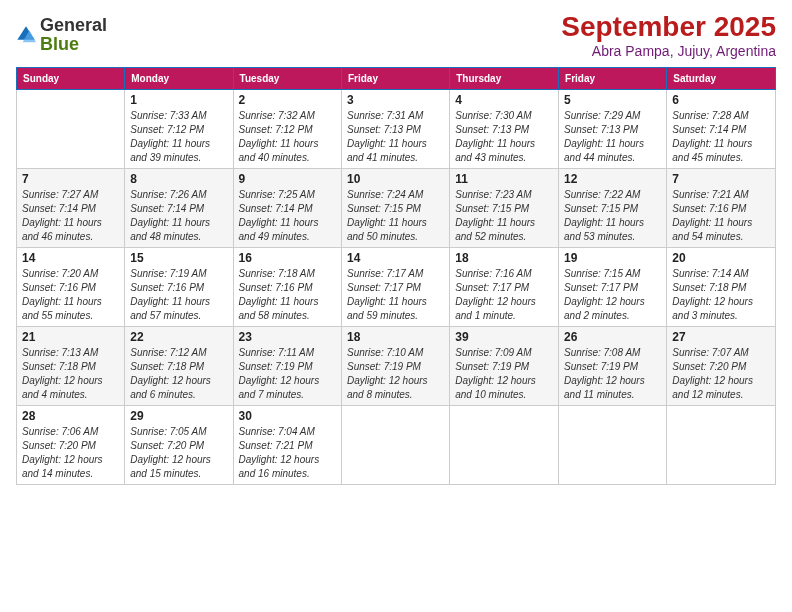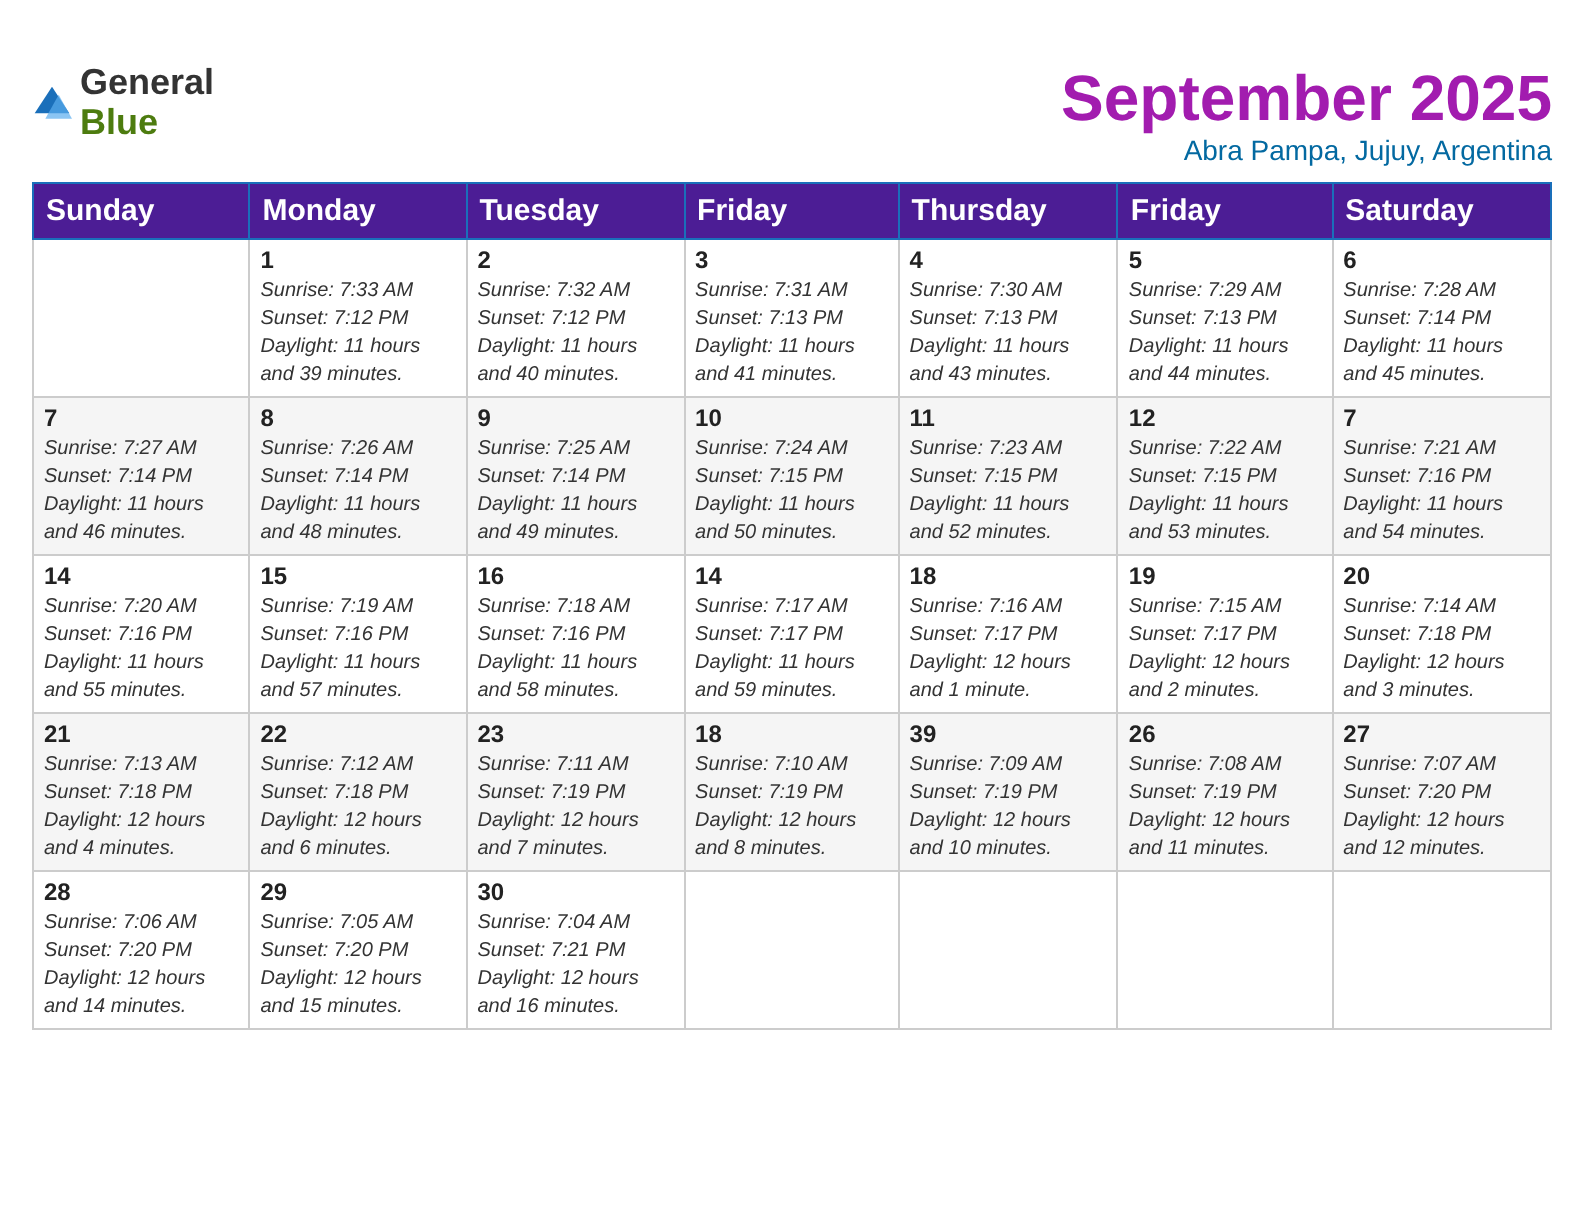--- a/index.html
+++ b/index.html
@@ -11,24 +11,23 @@
       font-size: 11px;
       overflow: hidden;
     }
     .page {
       width: 792px;
       height: 612px;
       padding: 12px 16px;
     }
     .header {
       display: flex;
-      align-items: flex-start;
+      align-items: center;
       justify-content: space-between;
       margin-bottom: 8px;
-      margin-top: 20px;
     }
     .logo {
       display: flex;
       align-items: center;
       gap: 4px;
     }
     .logo-text {
       font-size: 18px;
       font-weight: bold;
       line-height: 1.1;
@@ -36,40 +35,40 @@
     .logo-general { color: #333; }
     .logo-blue { color: #4d7c0f; }
     .logo-icon {
       width: 20px;
       height: 20px;
     }
     .title-block {
       text-align: right;
     }
     .month-title {
-      font-size: 32px;
-      font-weight: bold;
-      color: #a21caf;
+      font-size: 28px;
+      font-weight: bold;
+      color: #b91c1c;
       line-height: 1.1;
     }
     .subtitle {
       font-size: 14px;
-      color: #0369a1;
+      color: #701a75;
     }
     .calendar {
       width: 100%;
       border-collapse: collapse;
       border: 1px solid #ccc;
     }
     .calendar th {
-      background-color: #4c1d95;
+      background-color: #be185d;
       color: #fff;
       text-align: left;
       padding: 5px 6px;
-      font-size: 15px;
+      font-size: 10px;
       font-weight: bold;
       border: 1px solid #1a6fba;
     }
     .calendar td {
       vertical-align: top;
       border: 1px solid #ccc;
       padding: 3px 5px;
       width: 113px;
       min-height: 70px;
       background: #fff;

